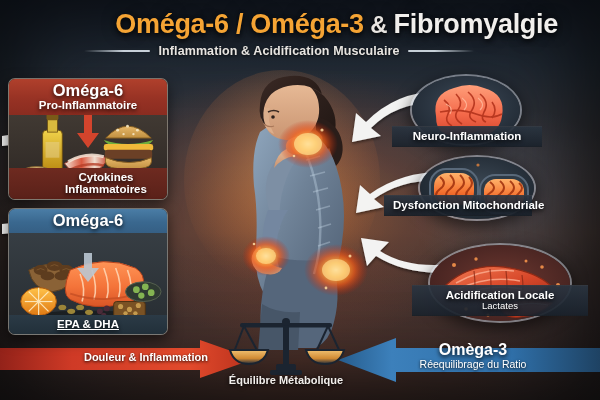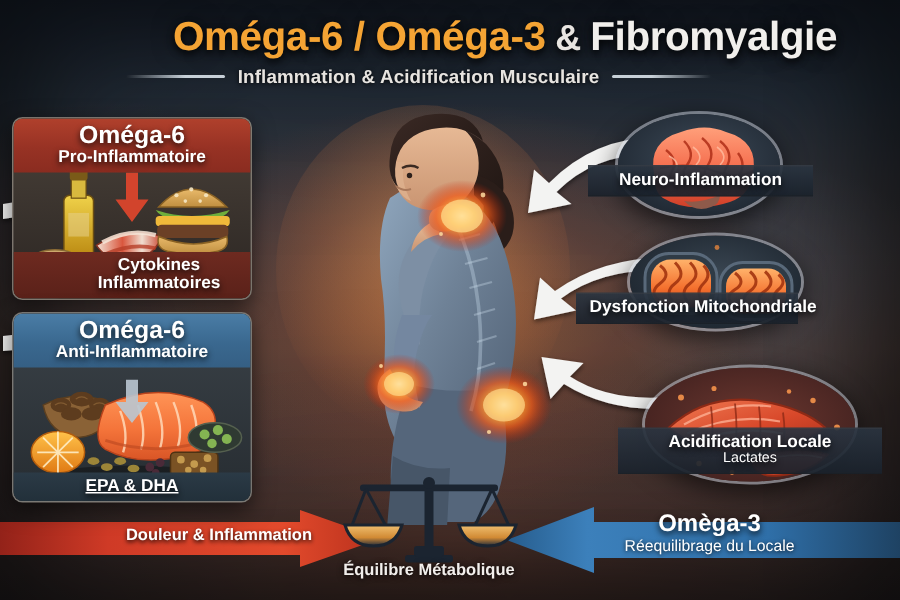--- a/index.html
+++ b/index.html
@@ -409,21 +409,20 @@
         </g>
       </g>
     </svg>
 
     <svg class="down-arrow" style="top:44px;" width="26" height="30">
       <path d="M9 0 h8 v15 h7 l-11 14 l-11 -14 h7z" fill="#b9c6d2" opacity=".9"></path>
     </svg>
 
     <div class="band band-top band-3">
       <div class="band-title">Oméga-6</div>
-      <div class="band-sub">Anti-Inflammatoire</div>
     </div>
     <div class="band band-foot foot-3">EPA &amp; DHA</div>
   </div>
 
   <div class="rcard" style="left:392px; top:74px; width:150px; height:78px;">
     <div class="disc" style="left:18px; top:0; width:112px; height:72px;">
       <svg width="112" height="72" viewBox="0 0 112 72">
         <defs>
           <radialGradient id="discBg1" cx="50%" cy="40%" r="65%">
             <stop offset="0%" stop-color="#3d4a58"></stop>
@@ -449,21 +448,21 @@
         </g>
         <g stroke="#ffc0a4" stroke-width="1.1" fill="none" opacity=".75">
           <path d="M34 28 q8 4 4 10"></path>
             <path d="M50 22 q8 6 2 12"></path>
             <path d="M66 22 q8 6 2 12"></path>
         </g>
 
         <path d="M44 58 q8 8 18 4 q6 -2 6 -8 q-14 6 -24 4z" fill="#8e5a4a"></path>
       </svg>
     </div>
-    <div class="rlabel" style="left:0; top:36px; width:150px;">
+    <div class="rlabel" style="left:0; top:52px; width:150px;">
       <span>Neuro-Inflammation</span>
     </div>
   </div>
 
   <div class="rcard" style="left:384px; top:155px; width:166px; height:76px;">
     <div class="disc" style="left:34px; top:0; width:118px; height:66px;">
       <svg width="118" height="66" viewBox="0 0 118 66">
         <defs>
           <radialGradient id="discBg2" cx="50%" cy="40%" r="65%">
             <stop offset="0%" stop-color="#3a4652"></stop>
@@ -586,21 +585,21 @@
         <stop offset="0%" stop-color="#1d3f5e"></stop>
           <stop offset="35%" stop-color="#2f6fa8"></stop>
         <stop offset="80%" stop-color="#3c80bb"></stop>
           <stop offset="100%" stop-color="#265c8c"></stop>
       </linearGradient>
     </defs>
     <path d="M268 10 h-210 v-10 l-58 22 l58 22 v-10 h210z" fill="url(#blueA)"></path>
   </svg>
   <div class="arrow-blue-label">
     <div class="abl-title">Omèga-3</div>
-    <div class="abl-sub">Réequilibrage du Locale</div>
+    <div class="abl-sub">Réequilibrage du Ratio</div>
   </div>
 
   <div class="scale-wrap">
     <svg width="124" height="60" viewBox="0 0 124 60">
       <defs>
         <linearGradient id="panG" x1="0" y1="0" x2="0" y2="1">
           <stop offset="0%" stop-color="#f0c071"></stop>
             <stop offset="60%" stop-color="#d18a34"></stop>
           <stop offset="100%" stop-color="#1f2a3a"></stop>
         </linearGradient>

